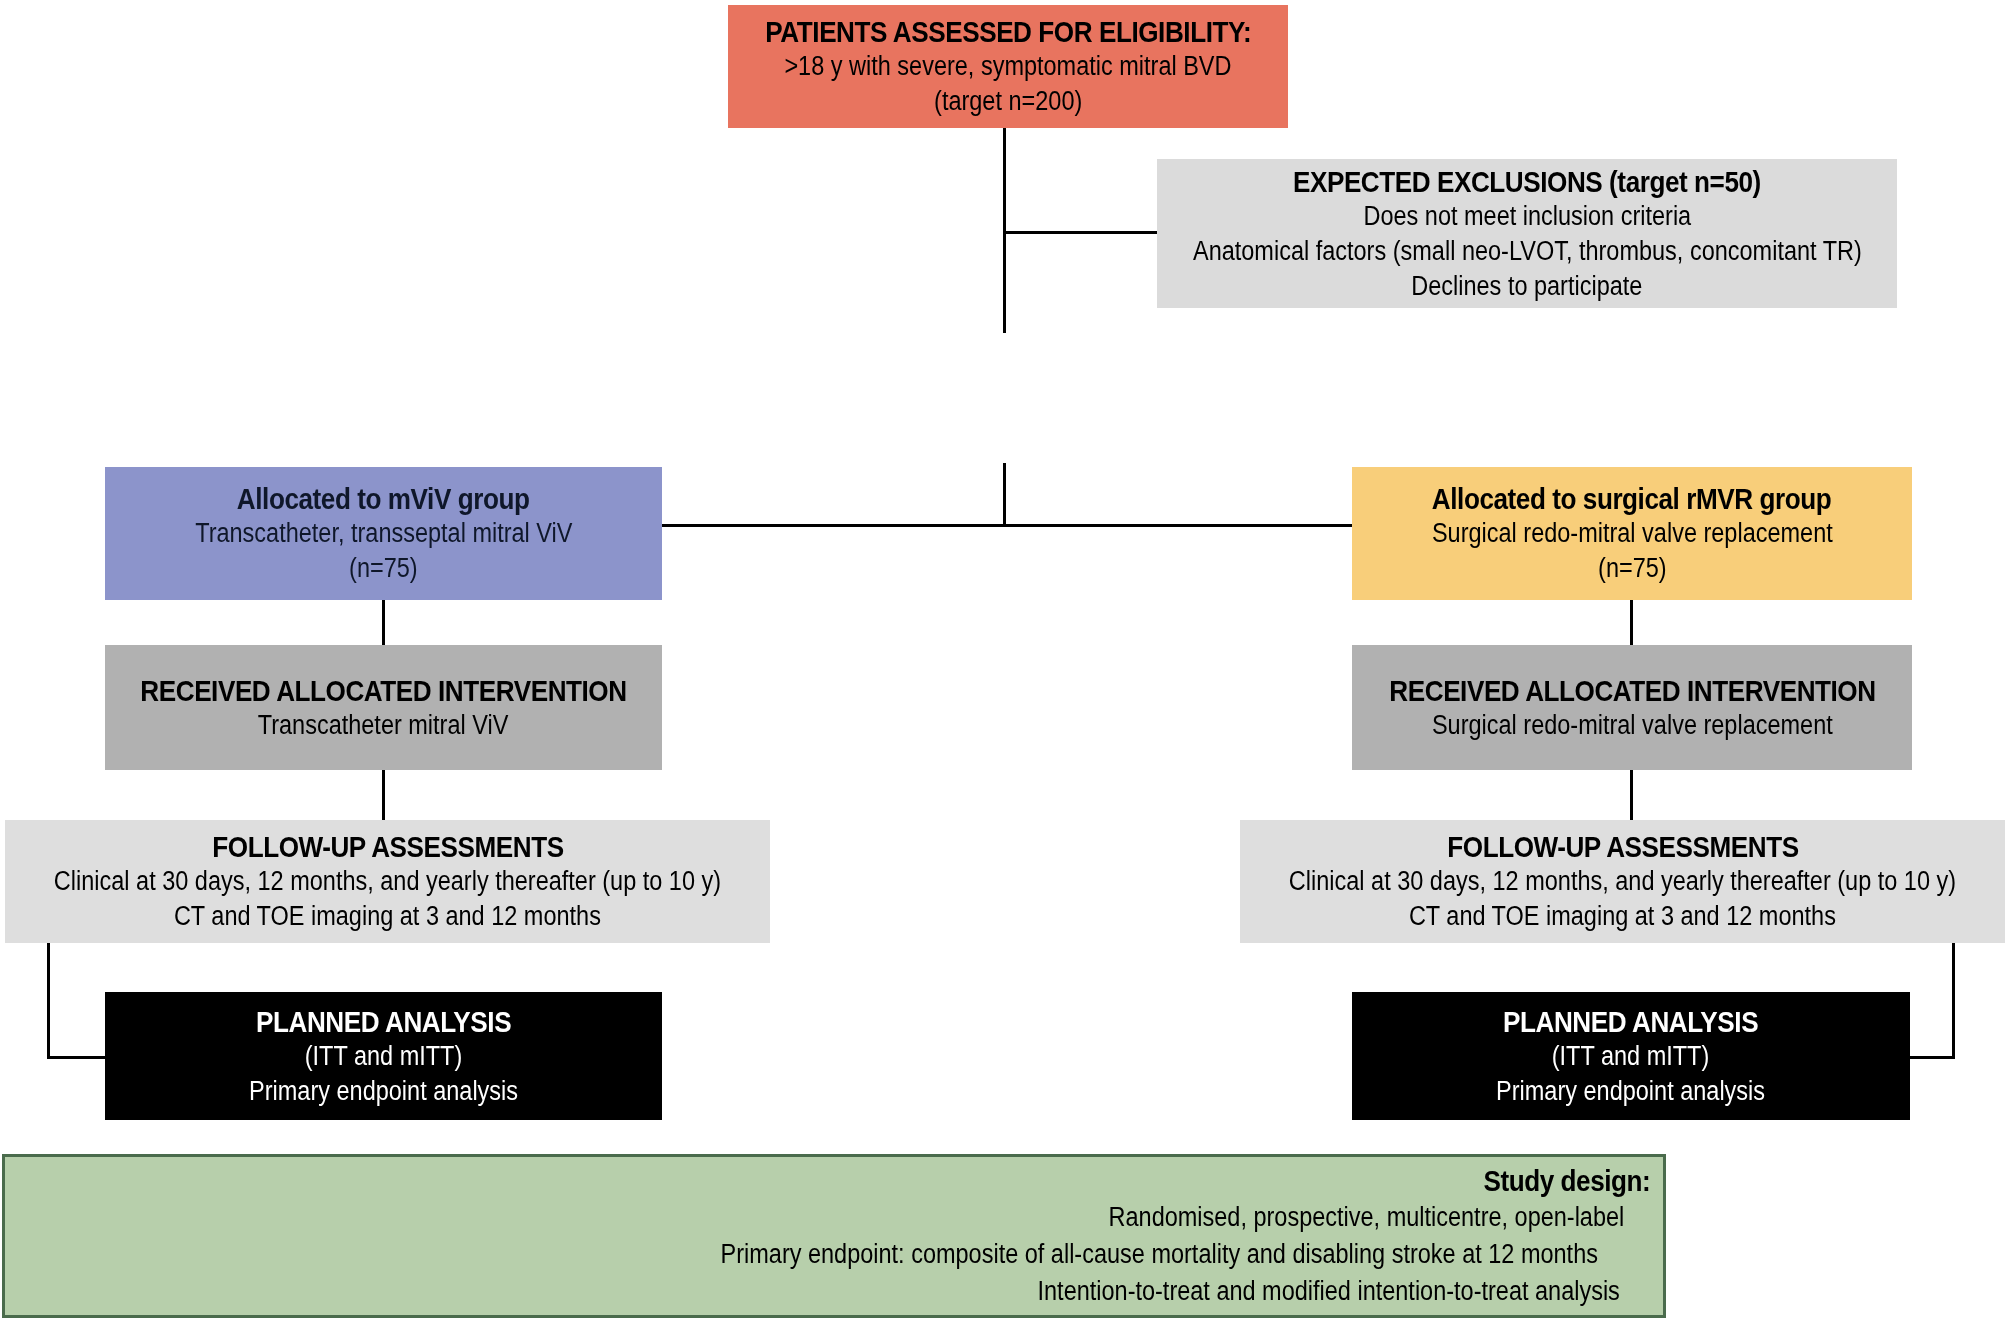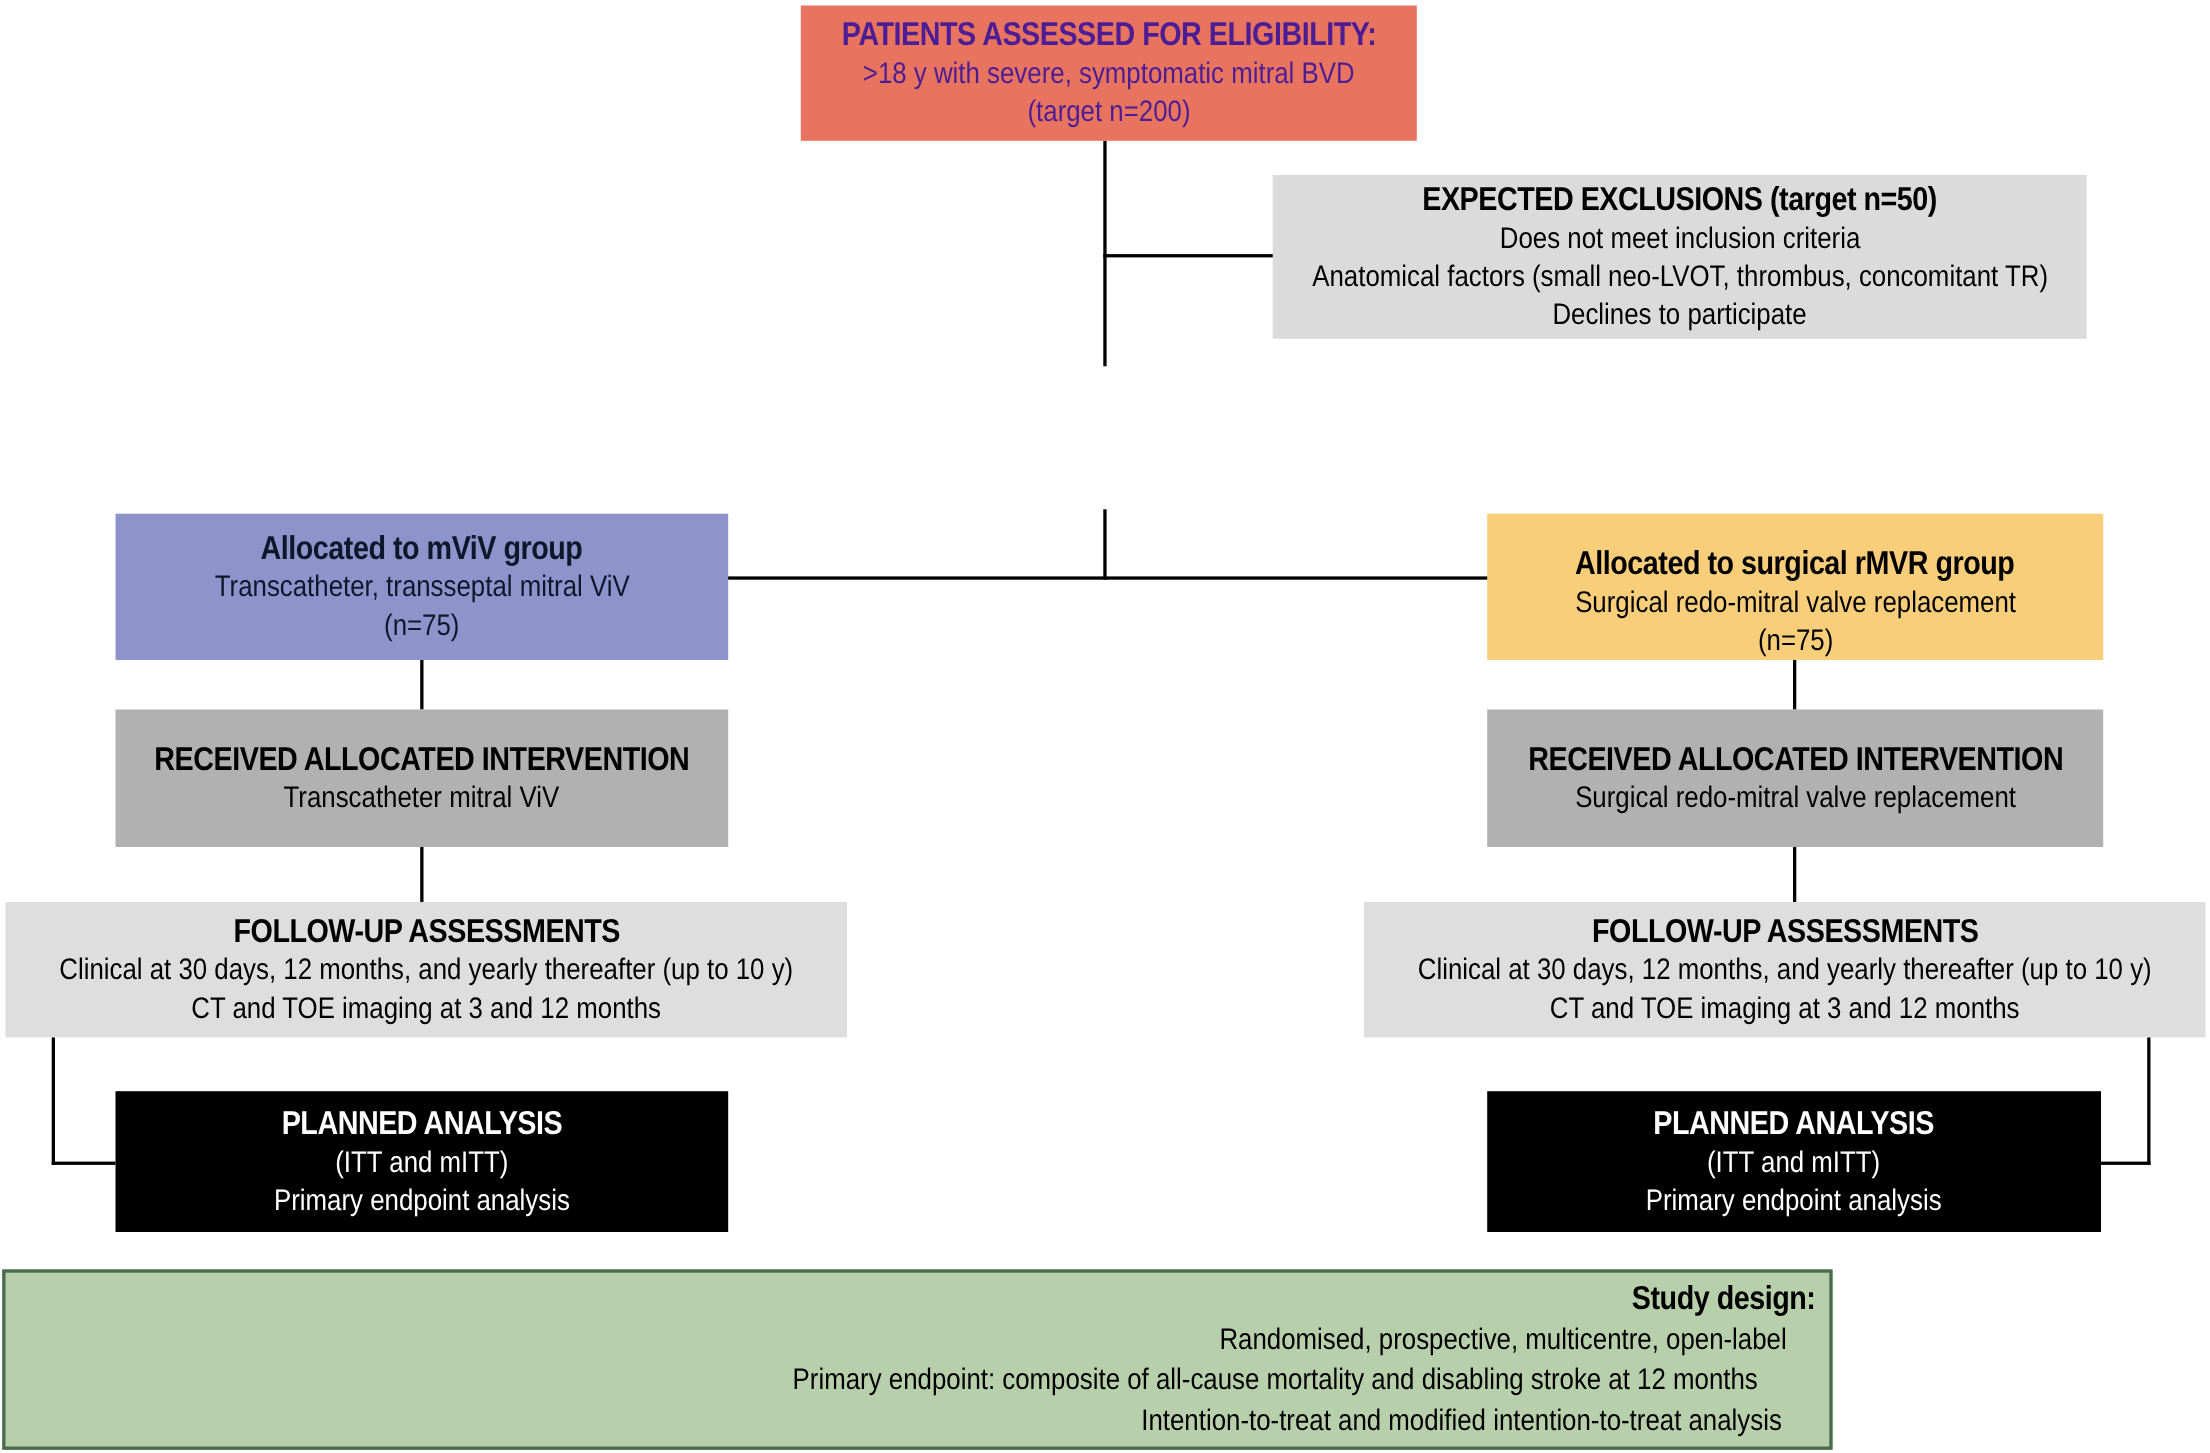--- a/index.html
+++ b/index.html
@@ -16,31 +16,31 @@
     display:flex;flex-direction:column;
     justify-content:center;align-items:center;
     text-align:center;
     line-height:35px;
     font-size:27px;
   }
   .t{white-space:nowrap;transform:scaleX(0.87);}
   .title{font-weight:bold;font-size:30px;letter-spacing:-0.5px;}
   
   .b-elig{left:728px;top:5px;width:560px;height:123px;
-    background:var(--eligibility-bg,#E8745F);color:#4c1d95;}
+    background:var(--eligibility-bg,#E8745F);color:#000000;}
   .b-excl{left:1157px;top:159px;width:740px;height:149px;
     background:var(--exclusions-bg,#DBDBDB);}
   .b-rand{left:720px;top:333px;width:575px;height:130px;
     background:var(--randomised-bg,#82B67D);
     border:3px solid var(--randomised-border,#50794F);
     box-sizing:border-box;color:#fff;}
   .b-mviv{left:105px;top:467px;width:557px;height:133px;
     background:var(--mviv-bg,#8C94CB);color:#0f172a;}
   .b-rmvr{left:1352px;top:467px;width:560px;height:133px;
-    background:var(--rmvr-bg,#F8CE7A);justify-content:flex-end;}
+    background:var(--rmvr-bg,#F8CE7A);}
   .b-recl{left:105px;top:645px;width:557px;height:125px;
     background:var(--received-bg,#B1B1B1);}
   .b-recr{left:1352px;top:645px;width:560px;height:125px;
     background:var(--received-bg,#B1B1B1);}
   .b-ful{left:5px;top:820px;width:765px;height:123px;
     background:var(--followup-bg,#DEDEDE);}
   .b-fur{left:1240px;top:820px;width:765px;height:123px;
     background:var(--followup-bg,#DEDEDE);}
   .b-anl{left:105px;top:992px;width:557px;height:128px;
     background:var(--analysis-bg,#000000);color:#fff;}

